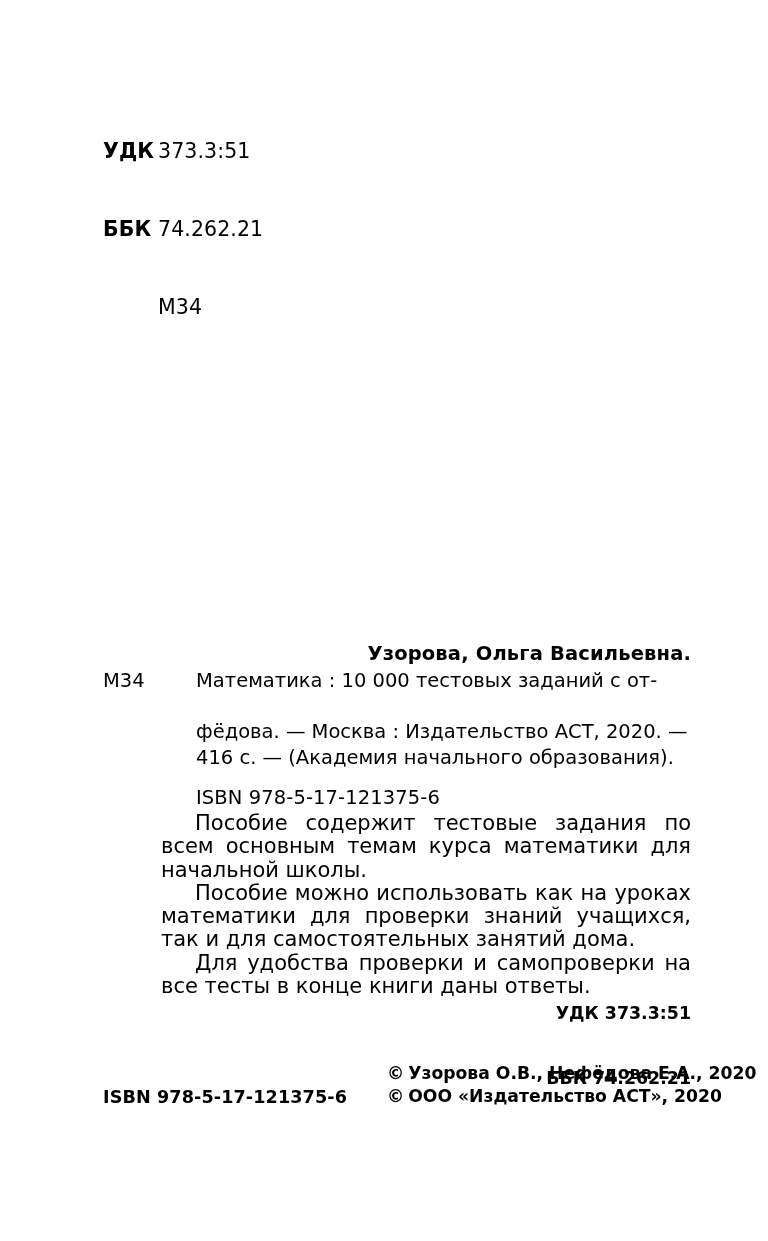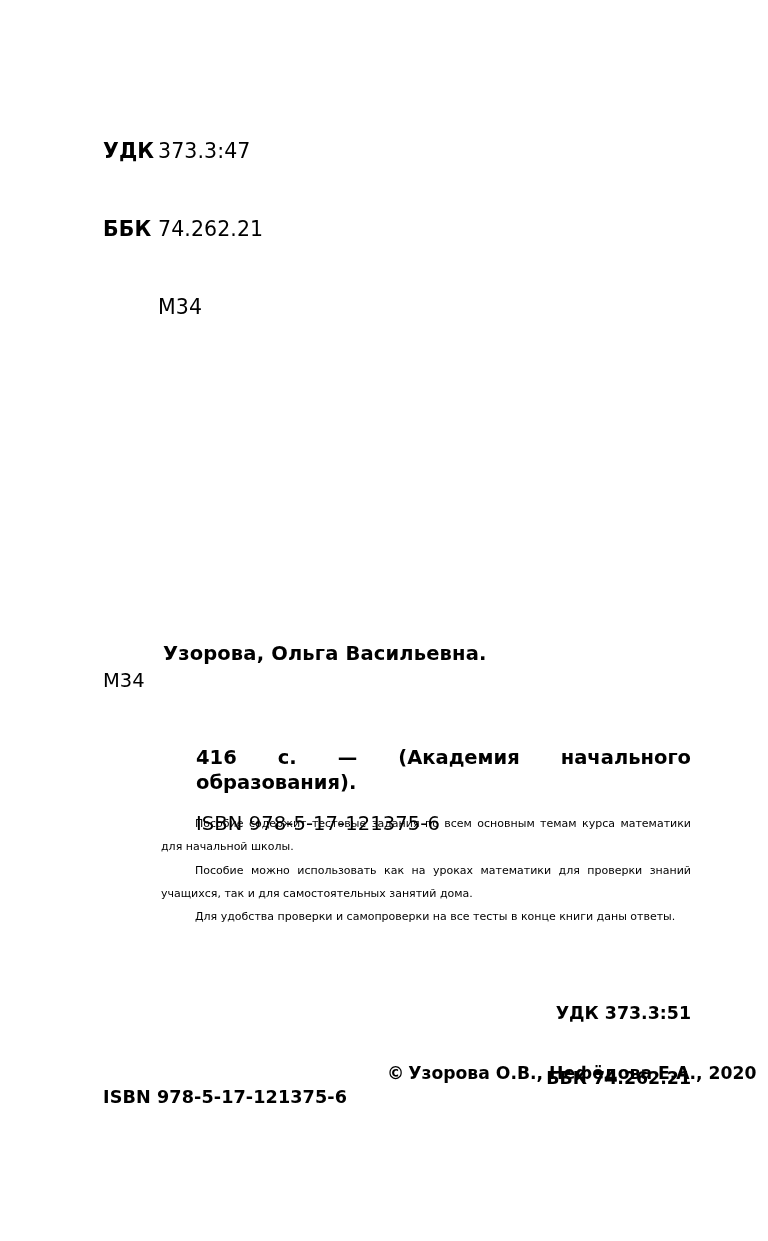--- a/index.html
+++ b/index.html
@@ -54,58 +54,58 @@
     left: 103px;
     top: 641px;
     width: 588px;
   }
   .biblio-author {
     font-size: 19.5px;
     font-weight: bold;
     line-height: 25px;
     padding-left: 60px;
     letter-spacing: 0.15px;
+    text-align: right;
   }
   .biblio-body {
     position: relative;
     font-size: 19.5px;
     line-height: 25.6px;
     text-align: justify;
     text-justify: inter-word;
     padding-left: 93px;
     margin-top: 2px;
     hyphens: manual;
   }
   .biblio-sig {
     position: absolute;
     left: 0;
     top: 0;
     font-size: 19.5px;
     line-height: 25.6px;
   }
   .biblio-body .lastline {
     display: block;
-    font-weight: bold;
   }
 
   .biblio-isbn {
     font-size: 19.5px;
     line-height: 25.6px;
     padding-left: 93px;
     margin-top: 15px;
     letter-spacing: 0.1px;
   }
 
   
   .annotation {
     position: absolute;
     left: 161px;
     top: 812px;
     width: 530px;
-    font-size: 11px;
+    font-size: 21px;
     line-height: 23.3px;
     text-align: justify;
     text-justify: inter-word;
   }
   .annotation p {
     margin: 0;
     text-indent: 34px;
   }
 
   
@@ -154,47 +154,48 @@
     display: inline-block;
     margin-right: 4px;
   }
 </style>
 </head>
 <body>
 
 <div class="page">
 
   <div class="class-block">
-    <span class="class-row"><span class="lbl">УДК</span><span>373.3:47</span></span>
+    <span class="class-row"><span class="lbl">УДК</span><span>373.3:51</span></span>
     <span class="class-row"><span class="lbl">ББК</span><span>74.262.21</span></span>
     <span class="class-row indent">М34</span>
   </div>
 
   <div class="biblio">
     <div class="biblio-author">Узорова, Ольга Васильевна.</div>
     <div class="biblio-body">
-      <span class="biblio-sig">М34</span><br>
+      <span class="biblio-sig">М34</span><span>Математика : 10 000 тестовых заданий с от-</span><br>
       <br>
-      <br>
+      <span>фёдова. — Москва : Издательство АСТ, 2020. —</span><br>
       <span class="lastline">416 с. — (Академия начального образования).</span>
     </div>
     <div class="biblio-isbn">ISBN 978-5-17-121375-6</div>
   </div>
 
   <div class="annotation">
     <p>Пособие содержит тестовые задания по всем основным темам курса математики для начальной школы.</p>
     <p>Пособие можно использовать как на уроках математики для проверки знаний учащихся, так и для самостоятельных занятий дома.</p>
     <p>Для удобства проверки и самопроверки на все тесты в конце книги даны ответы.</p>
   </div>
 
   <div class="class-right">
     <div>УДК 373.3:51</div>
     <div>ББК 74.262.21</div>
   </div>
 
   <div class="colophon">
     <div class="colophon-isbn">ISBN 978-5-17-121375-6</div>
     <div class="colophon-rights">
       <div><span class="cmark">©</span><span>Узорова О.В., Нефёдова Е.А., 2020</span></div>
+      <div><span class="cmark">©</span><span>ООО «Издательство АСТ», 2020</span></div>
     </div>
   </div>
 
 </div>
 
 </body></html>

